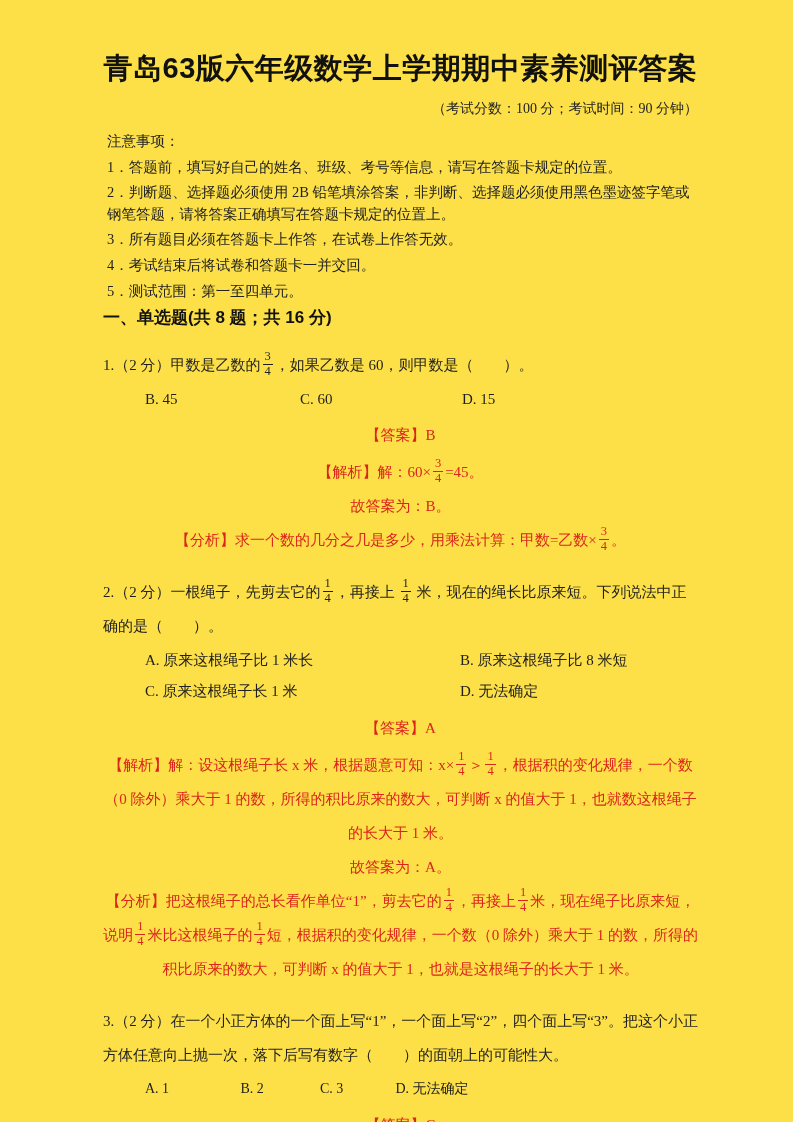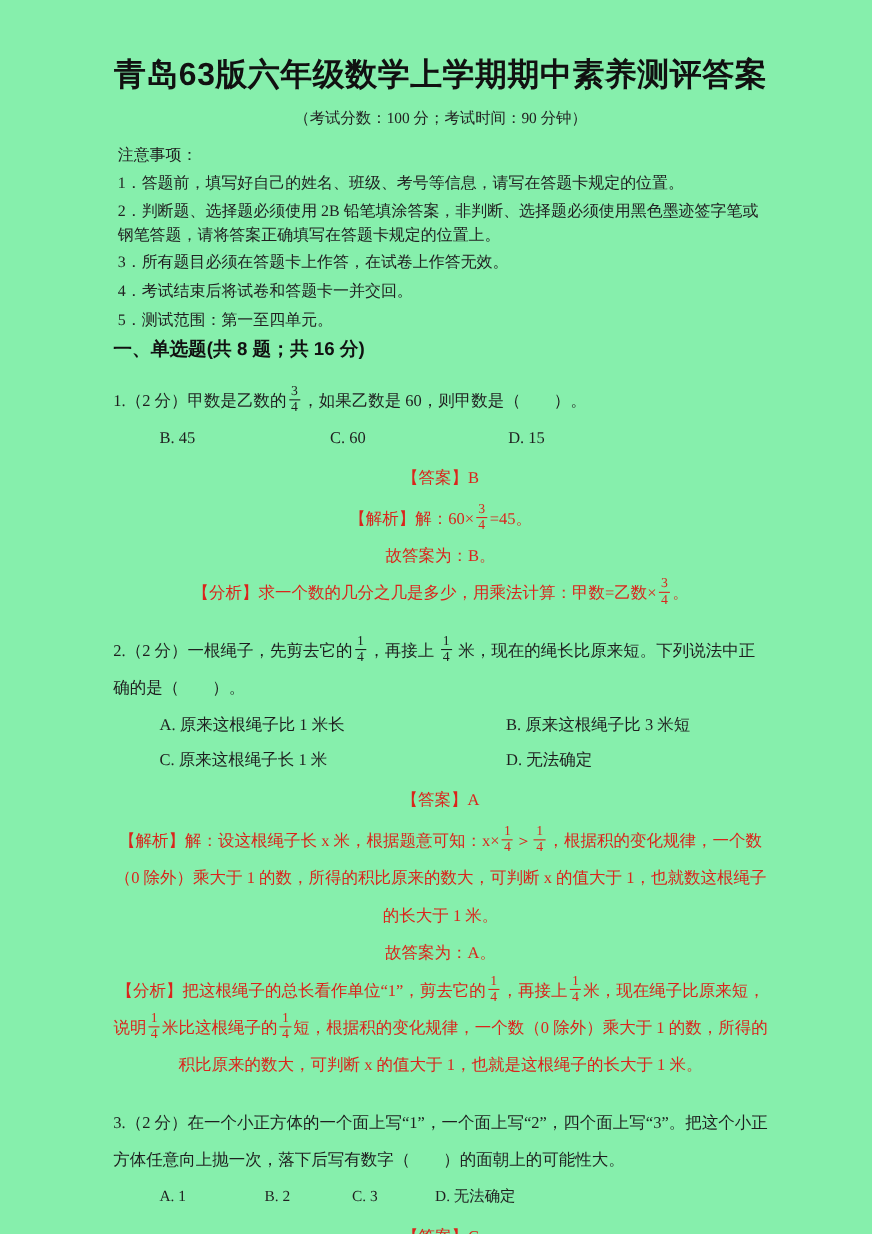--- a/index.html
+++ b/index.html
@@ -7,34 +7,34 @@
     width:793px;height:1122px;
     font-family:"Liberation Serif","DejaVu Serif",serif;
     color:#1f1f1f;
     -webkit-font-smoothing:antialiased;
   }
   .page{
     box-sizing:border-box;
     width:793px;height:1122px;
     padding:50px 95px 18px 103px;
     overflow:hidden;
-    background:#86efac;
+    background:#fde047;
   }
   .title{
     font-family:"Liberation Sans","DejaVu Sans",sans-serif;
     font-weight:700;
     font-size:29px;
     line-height:36px;
     text-align:center;
     margin:0 0 13px 0;
     color:#111;
     letter-spacing:0.5px;
   }
   .subtitle{
-    text-align:center;
+    text-align:right;
     font-size:14px;
     line-height:20px;
     margin-bottom:12px;
     color:#222;
   }
   .notice{font-size:14.5px;line-height:21.6px;color:#222;}
   .notice div{margin:4px;}
   .section-heading{
     font-family:"Liberation Sans","DejaVu Sans",sans-serif;
     font-weight:700;
@@ -130,21 +130,21 @@
   <div>
     <div class="para stem">2.（2 分）一根绳子，先剪去它的<span class="frac">
           <span class="num">1</span>
           <span class="den">4</span>
         </span>，再接上 <span class="frac">
           <span class="num">1</span>
           <span class="den">4</span>
         </span> 米，现在的绳长比原来短。下列说法中正确的是（　　）。</div>
     <div class="opts2">
       <span>A. 原来这根绳子比 1 米长</span>
-      <span>B. 原来这根绳子比 3 米短</span>
+      <span>B. 原来这根绳子比 8 米短</span>
       <span>C. 原来这根绳子长 1 米</span>
       <span>D. 无法确定</span>
     </div>
     <div class="para red ans-line">【答案】A</div>
     <div class="para red">【解析】解：设这根绳子长 x 米，根据题意可知：x×<span class="frac">
           <span class="num">1</span>
           <span class="den">4</span>
         </span>＞<span class="frac">
           <span class="num">1</span>
           <span class="den">4</span>

